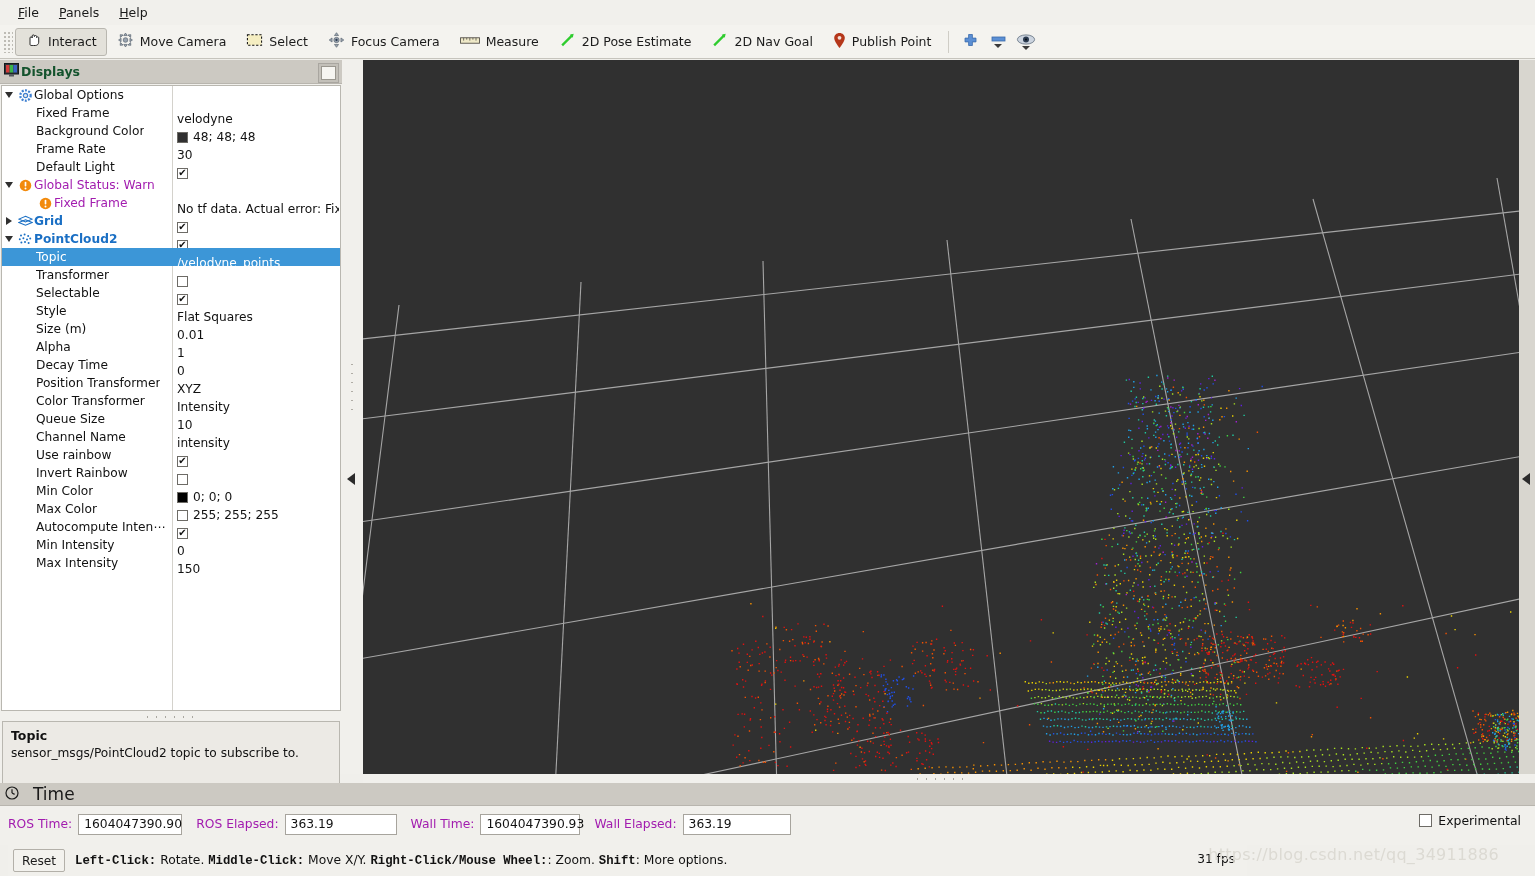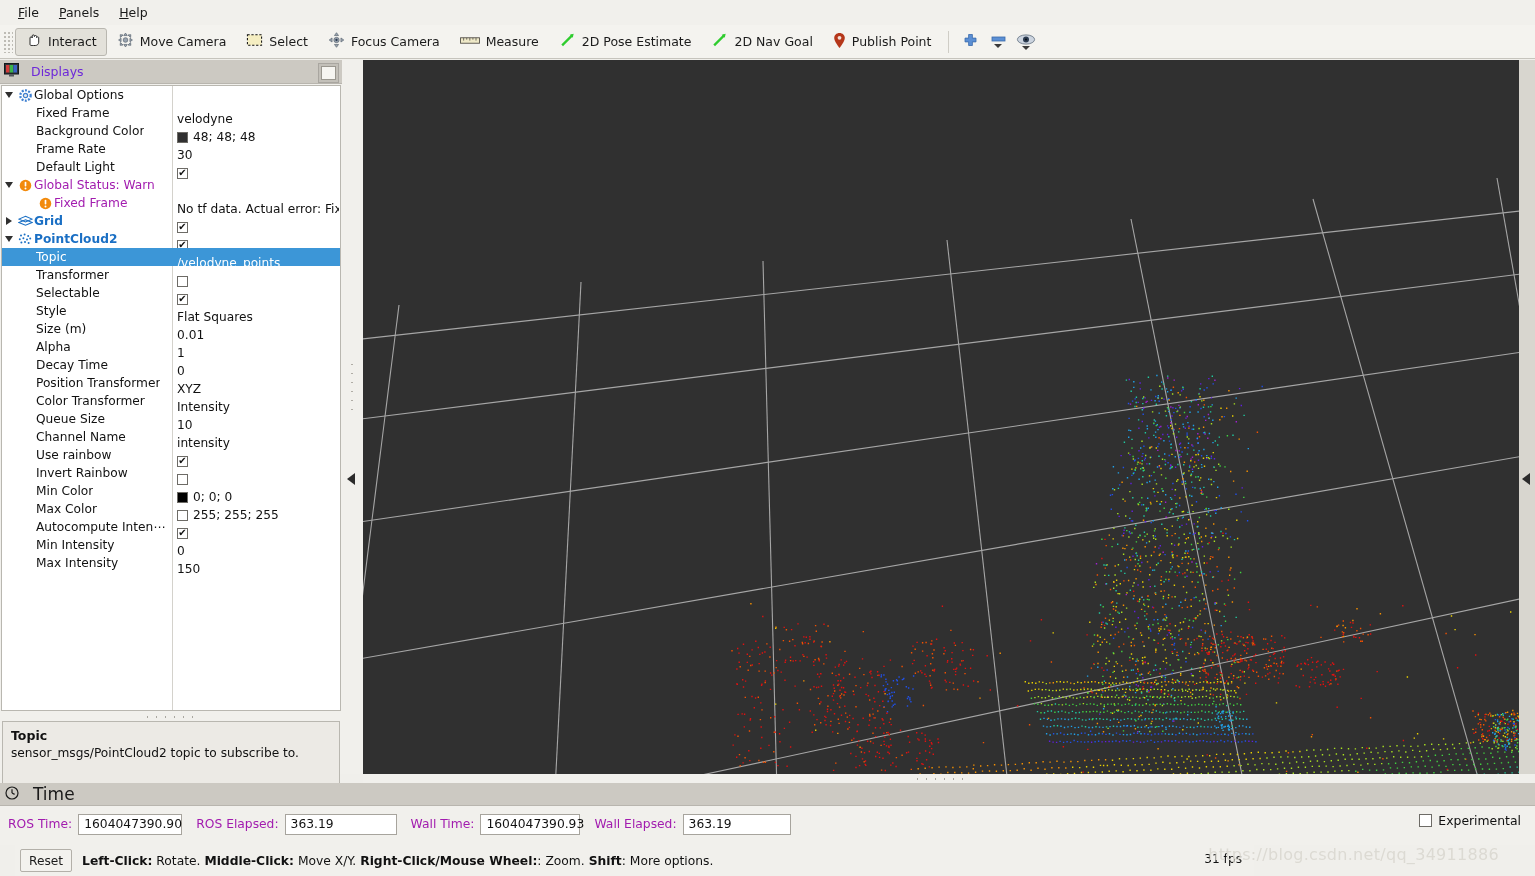--- a/index.html
+++ b/index.html
@@ -46,21 +46,21 @@
   
   .displays{
     position:absolute;left:0;top:60px;width:342px;height:714px;
     background:#f1f0ec;box-sizing:border-box;
   }
   .panel-title{
     position:relative;height:24px;background:#ccc9c2;
     display:flex;align-items:center;padding:0 4px;box-sizing:border-box;
     border-bottom:1px solid #b8b5ae;
   }
-  .panel-title .ptxt{font-size:12.5px;margin-left:12px;color:#6d28d9;}
+  .panel-title .ptxt{font-size:12.5px;margin-left:2px;color:#14532d;font-weight:bold;}
   .float-btn{
     position:absolute;right:3px;top:3px;width:19px;height:18px;
     background:#c3c0b9;border:1px solid #a9a6a0;display:flex;align-items:center;justify-content:center;
   }
   .float-inner{width:13px;height:12px;background:#f6f5f1;border:1px solid #9a978f;}
 
   .tree{
     position:absolute;left:1px;top:25px;width:340px;height:626px;
     background:#ffffff;border:1px solid #b9b7b0;box-sizing:border-box;
     overflow:hidden;
@@ -128,27 +128,27 @@
   .time-row{position:absolute;left:0;top:27px;width:1535px;height:28px;
     display:flex;align-items:center;}
   .tlabel{font-size:12.3px;color:#a21caf;margin-left:8px;margin-right:6px;white-space:nowrap;}
   .tfield{height:21px;background:#ffffff;border:1px solid #a7a49d;box-sizing:border-box;
     display:flex;align-items:center;padding:0 5px;font-size:12.3px;color:#111;}
   .expwrap{position:absolute;right:14px;top:3px;display:flex;align-items:center;gap:6px;justify-content:flex-end;}
   .expwrap .cbox{width:13px;height:13px;}
   .exp-label{font-size:12.4px;color:#111;}
 
   
-  .statusbar{position:absolute;left:15px;top:845px;width:1239px;height:31px;background:#f1f0ec;
+  .statusbar{position:absolute;left:8px;top:845px;width:1239px;height:31px;background:#f1f0ec;
     display:flex;align-items:center;}
   .resetbtn{margin-left:5px;height:21px;padding:0 8px;background:#f3f2ee;
     border:1px solid #b3b0a9;border-radius:2px;display:flex;align-items:center;
     font-size:12.2px;color:#1b1b1b;}
   .hint{margin-left:10px;font-size:12.3px;color:#111;}
-  .hint b{font-weight:bold;}
+  .hint b{font-weight:bold;font-family:Liberation Mono, monospace;}
   .fps{position:absolute;right:12px;top:7px;font-size:12.2px;color:#111;}
   .watermark{position:absolute;right:36px;top:845px;font-size:16px;color:#dcdad3;
     letter-spacing:.3px;white-space:nowrap;}
 </style>
 </head>
 <body>
 
 <div class="app">
 
   <div class="menubar">

